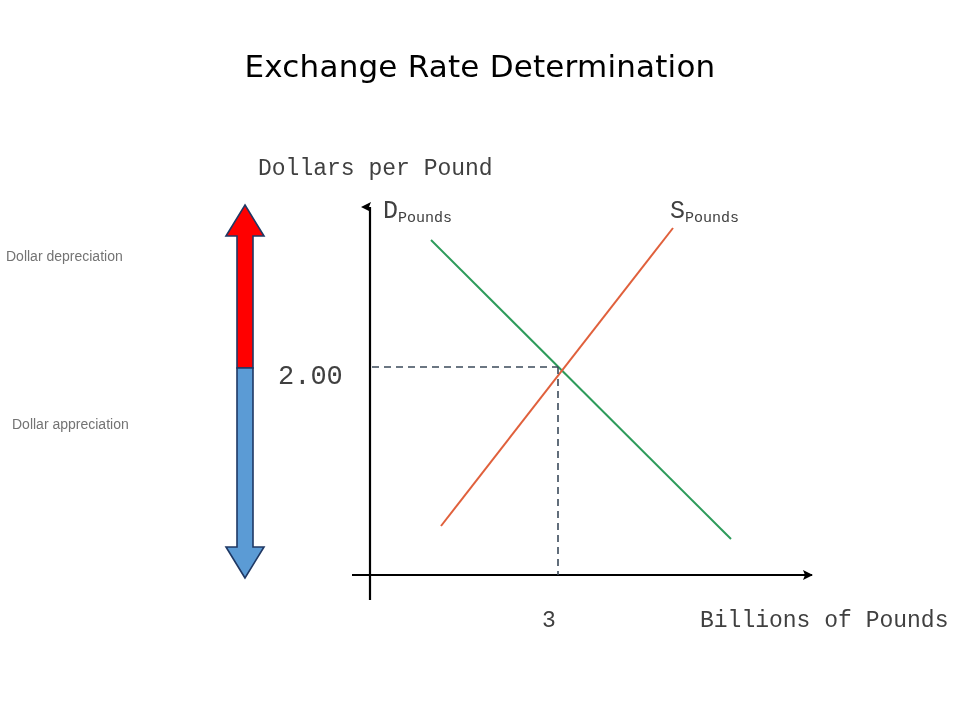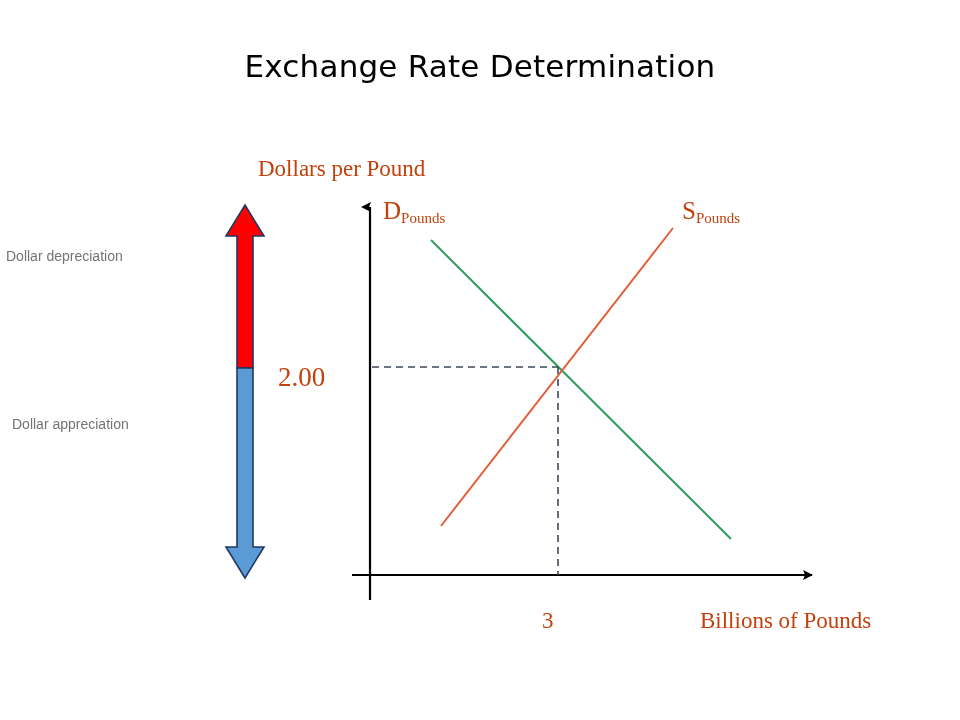--- a/index.html
+++ b/index.html
@@ -35,23 +35,23 @@
     font-size: 31px;
     font-weight: 400;
     letter-spacing: 0.2px;
     color: #000000;
     white-space: nowrap;
   }
 
   
   .plot-text {
     position: absolute;
-    font-family: Liberation Serif, serif;
+    font-family: Liberation Mono, monospace;
     font-weight: 400;
-    color: #c2410c;
+    color: #404040;
     white-space: nowrap;
   }
   #y-axis-title {
     left: 258px;
     top: 156px;
     font-size: 23px;
   }
   #x-axis-title {
     left: 656px;
     top: 608px;
@@ -70,21 +70,20 @@
   }
   #demand-label {
     left: 383px;
     top: 197px;
     font-size: 25px;
   }
   #supply-label {
     left: 670px;
     top: 197px;
     font-size: 25px;
-    margin-left: 12px;
   }
   .sub {
     font-size: 15px;
     vertical-align: baseline;
     position: relative;
     top: 4px;
   }
 
   
   .side-text {

